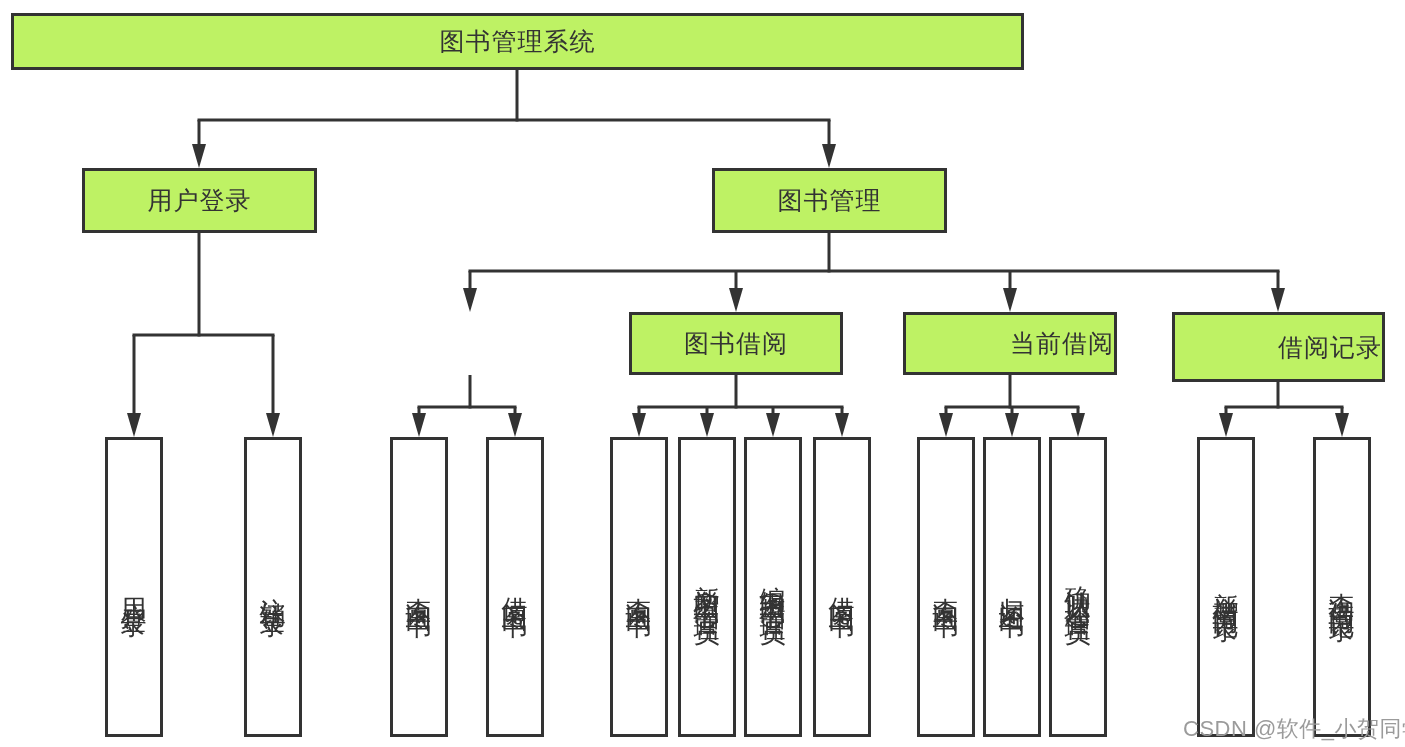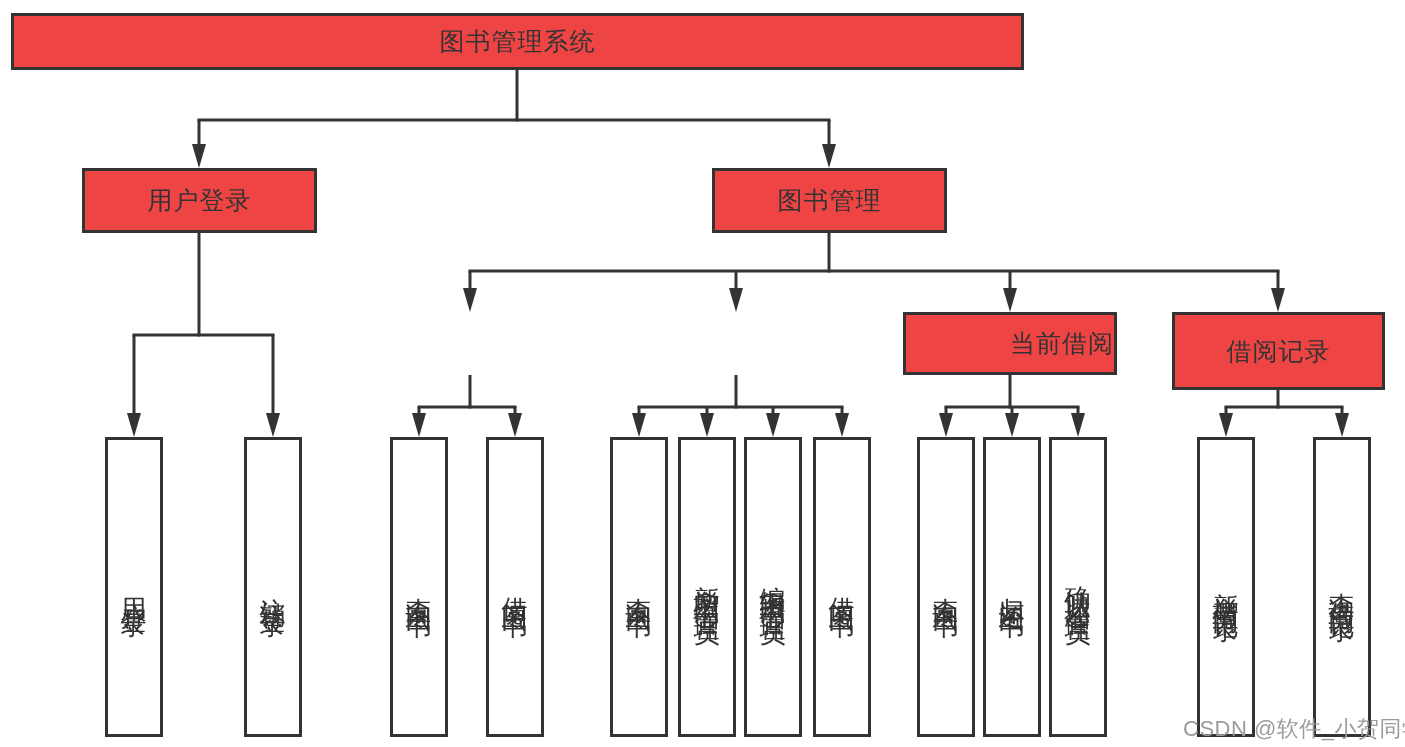--- a/index.html
+++ b/index.html
@@ -19,21 +19,21 @@
     position: absolute;
     left: 0;
     top: 0;
     width: 1405px;
     height: 747px;
   }
   .hnode {
     position: absolute;
     box-sizing: border-box;
     border: 3px solid #333333;
-    background: #ef4444;
+    background: #bef264;
     display: flex;
     align-items: center;
     justify-content: center;
     color: #333333;
     font-size: 25px;
     letter-spacing: 1px;
     white-space: nowrap;
   }
   .vnode {
     position: absolute;
@@ -140,24 +140,27 @@
     <span>图书管理系统</span>
   </div>
 
   <div class="hnode" style="left:82px; top:168px; width:235px; height:65px;">
     <span>用户登录</span>
   </div>
   <div class="hnode" style="left:712px; top:168px; width:235px; height:65px;align-items:center;">
     <span>图书管理</span>
   </div>
 
+  <div class="hnode" style="left:629px; top:312px; width:214px; height:63px;">
+    <span>图书借阅</span>
+  </div>
   <div class="hnode" style="left:903px; top:312px; width:214px; height:63px;justify-content:flex-end;">
     <span>当前借阅</span>
   </div>
-  <div class="hnode" style="left:1172px; top:312px; width:213px; height:78px;">
+  <div class="hnode" style="left:1172px; top:312px; width:213px; height:70px;justify-content:flex-end;">
     <span>借阅记录</span>
   </div>
 
   <div class="vnode" style="left:105px;">
     <span class="vtext">用户登录</span>
   </div>
   <div class="vnode" style="left:244px;">
     <span class="vtext">注销登录</span>
   </div>
 

